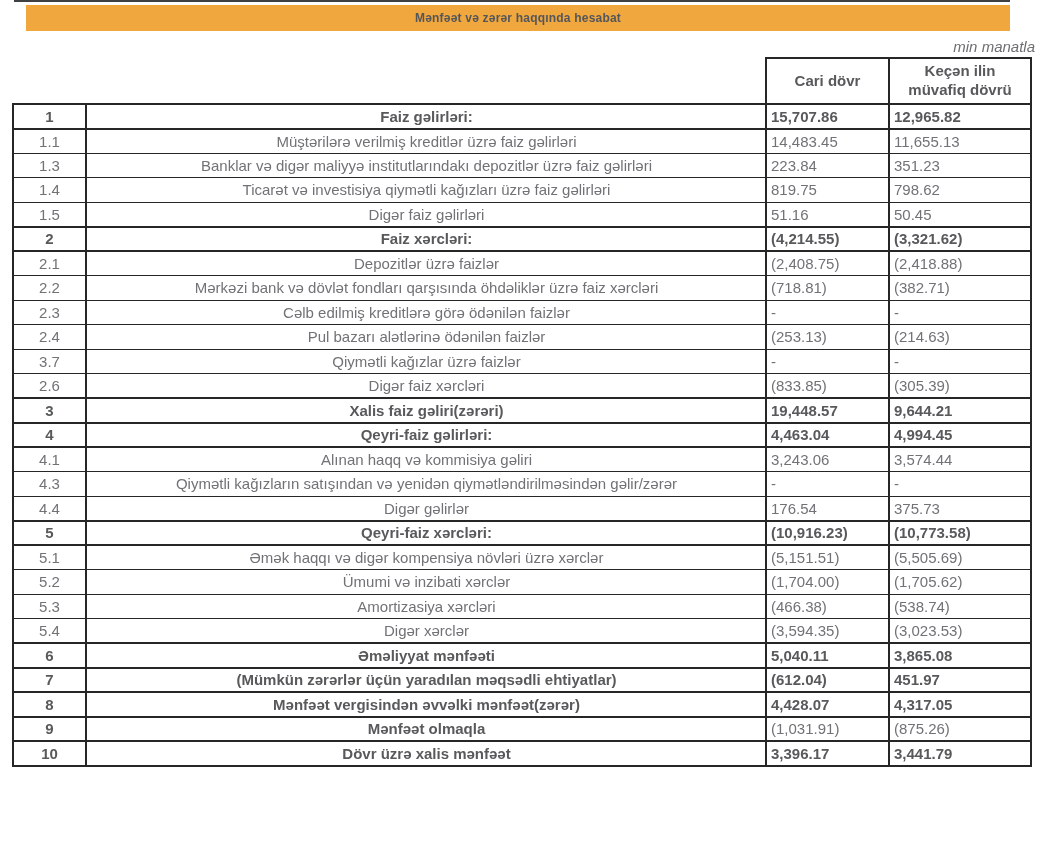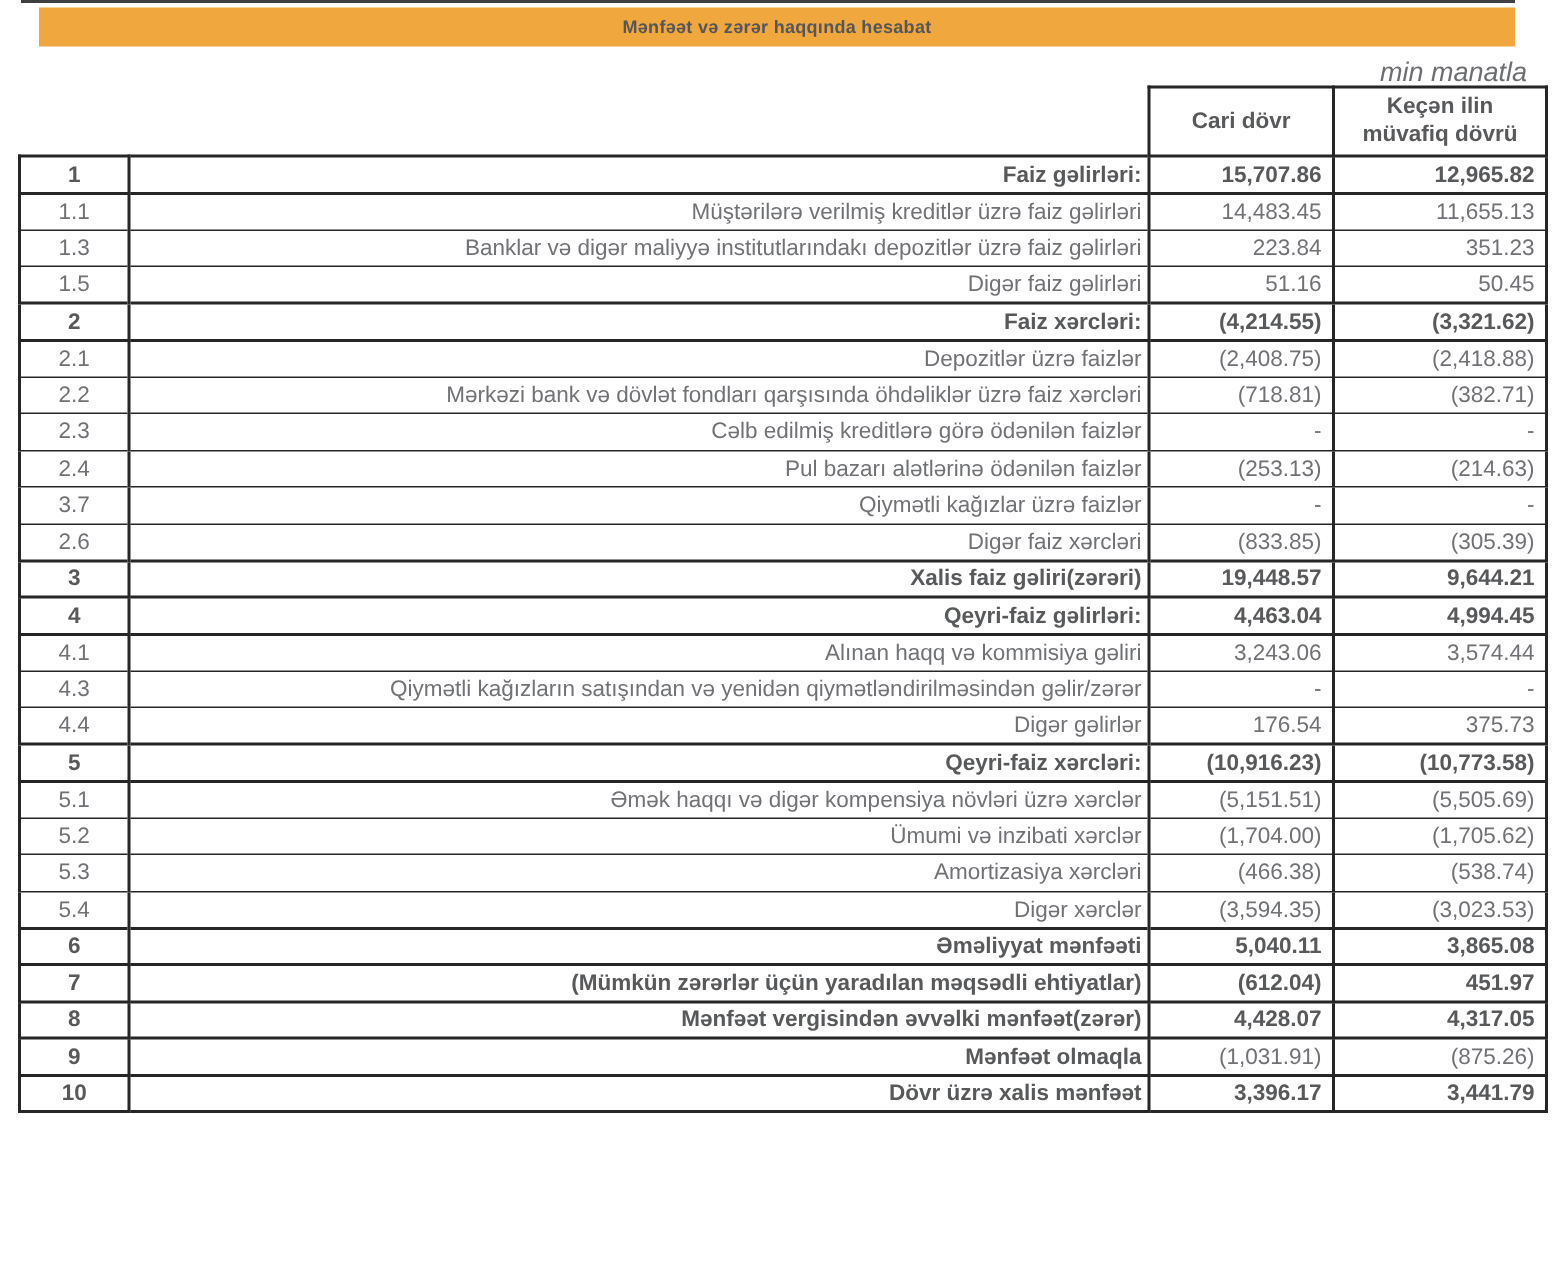--- a/index.html
+++ b/index.html
@@ -16,22 +16,22 @@
     background: #3f4042;
   }
   .title-bar {
     position: absolute; left: 26px; top: 5px; width: 984px; height: 26px;
     background: #F0A73E;
     display: flex; align-items: center; justify-content: center;
     font-weight: bold; font-size: 12px; color: #55565A;
     letter-spacing: 0.2px;
   }
   .unit-note {
-    position: absolute; right: 19px; top: 38px;
-    font-style: italic; font-size: 18px; color: #6D6E71;
+    position: absolute; right: 2px; top: 38px;
+    font-style: italic; font-size: 15px; color: #6D6E71;
   }
   table.pnl {
     position: absolute; left: 12px; top: 57px;
     width: 1018px;
     border-collapse: collapse;
     table-layout: fixed;
     font-size: 15px;
   }
   td {
     border: 1.5px solid #262626;
@@ -43,22 +43,22 @@
   tr.header-row { height: 46px; }
   tr.header-row td.spacer { border: none; background: #fff; }
   tr.header-row td.h {
     border-width: 2px;
     text-align: center; vertical-align: middle;
     font-weight: bold; color: #58595B;
     white-space: normal; line-height: 1.25; font-size: 15px;
   }
   tbody tr.row { height: 24.5px; }
   .c-num  { text-align: center; padding: 0 2px; }
-  .c-label{ text-align: right; padding-left: 5px; }
-  .c-val  { text-align: right; padding-right: 7px; }
+  .c-label{ text-align: center; padding-left: 5px; }
+  .c-val  { padding-right: 7px; }
   tr.bold td { border-top-width: 2px; border-bottom-width: 2px; }
   tr.bold .c-num, tr.bold .c-label { font-weight: bold; color: #58595B; }
   td.v-bold { font-weight: bold; color: #58595B; }
 </style>
 </head>
 <body>
 
 <div class="top-rule"></div>
 
 <div class="title-bar">
@@ -94,20 +94,26 @@
         <td class="c-val">14,483.45</td>
         <td class="c-val">11,655.13</td>
       </tr>
       <tr class="row">
         <td class="c-num">1.3</td>
         <td class="c-label">Banklar və digər maliyyə institutlarındakı depozitlər üzrə faiz gəlirləri</td>
         <td class="c-val">223.84</td>
         <td class="c-val">351.23</td>
       </tr>
       <tr class="row">
+        <td class="c-num">1.4</td>
+        <td class="c-label">Ticarət və investisiya qiymətli kağızları üzrə faiz gəlirləri</td>
+        <td class="c-val">819.75</td>
+        <td class="c-val">798.62</td>
+      </tr>
+      <tr class="row">
         <td class="c-num">1.5</td>
         <td class="c-label">Digər faiz gəlirləri</td>
         <td class="c-val">51.16</td>
         <td class="c-val">50.45</td>
       </tr>
       <tr class="row bold">
         <td class="c-num">2</td>
         <td class="c-label">Faiz xərcləri:</td>
         <td class="c-val v-bold">(4,214.55)</td>
         <td class="c-val v-bold">(3,321.62)</td>

